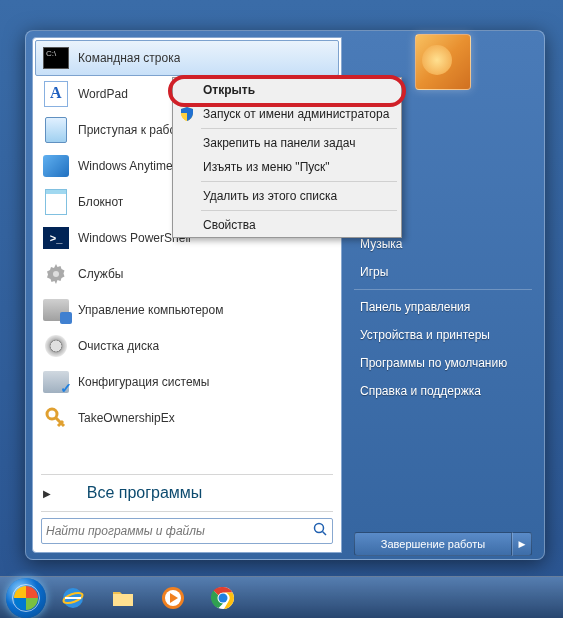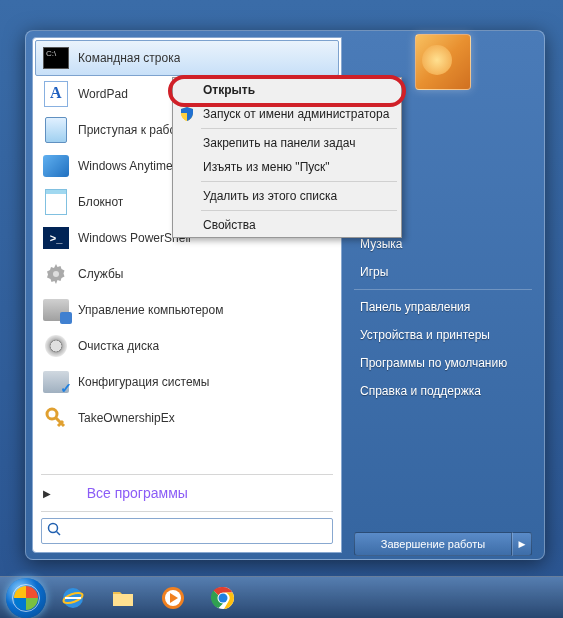--- a/index.html
+++ b/index.html
@@ -20,21 +20,21 @@
 .program-item.highlighted { background: linear-gradient(180deg, #eaf3fc, #c8e0f8);
   border: 1px solid #7da2ce; }
 .program-item .icon-box { width: 28px; height: 28px; margin-right: 8px; flex-shrink: 0;
   display: flex; align-items: center; justify-content: center; }
 .program-item .label { font-size: 12px; color: #333; white-space: nowrap; overflow: hidden; }
 
 .separator { height: 1px; background: #d6d6d6; margin: 2px 8px; }
 
 .all-programs { display: flex; align-items: center; padding: 6px 10px; cursor: pointer; height: 32px; }
 .all-programs .arrow { margin-right: 8px; color: #333; font-size: 10px; }
-.all-programs .label { font-size: 14px; color: #8b5cf6; padding-left: 28px; }
+.all-programs .label { font-size: 16px; color: #0c4a6e; padding-left: 28px; }
 
 .search-box { margin: 4px 8px 8px; height: 26px; border: 1px solid #88a8d0; border-radius: 2px;
   display: flex; align-items: center; background: #fff; padding: 0 4px; }
 .search-box input { flex: 1; border: none; outline: none; font-size: 12px; font-style: italic;
   color: #888; background: transparent; }
 .search-box .search-icon svg { width: 16px; height: 16px; }
 
 .right-panel { flex: 1; padding: 3px 12px; display: flex; flex-direction: column; color: #fff; }
 .user-picture { width: 56px; height: 56px; margin: 0 auto 10px; border: 1px solid rgba(255,255,255,0.4);
   border-radius: 4px; background: linear-gradient(135deg, #f8c060 0%, #e89030 50%, #d07020 100%);
@@ -204,20 +204,21 @@
     </div>
 
     <div class="separator"></div>
     <div class="all-programs">
       <span class="arrow">▶</span>
       <span class="label">Все программы</span>
     </div>
     <div class="separator"></div>
 
     <div class="search-box">
+      <input type="text" placeholder="Найти программы и файлы" style="">
       <span class="search-icon">
         <svg viewBox="0 0 16 16">
             <circle cx="7" cy="7" r="4.5" fill="none" stroke="#2060b0" stroke-width="1.5"></circle>
             <line x1="10.5" y1="10.5" x2="14" y2="14" stroke="#2060b0" stroke-width="1.5"></line>
           </svg>
       </span>
     </div>
   </div>
 
   <div class="right-panel">

